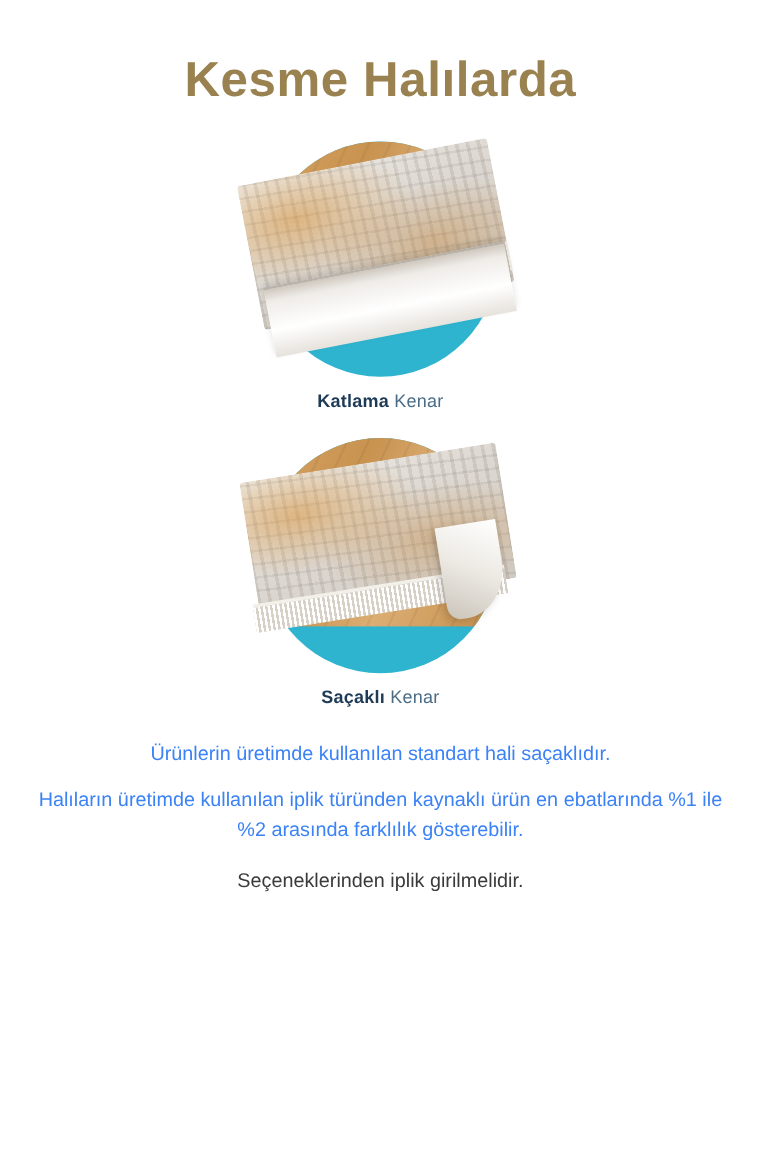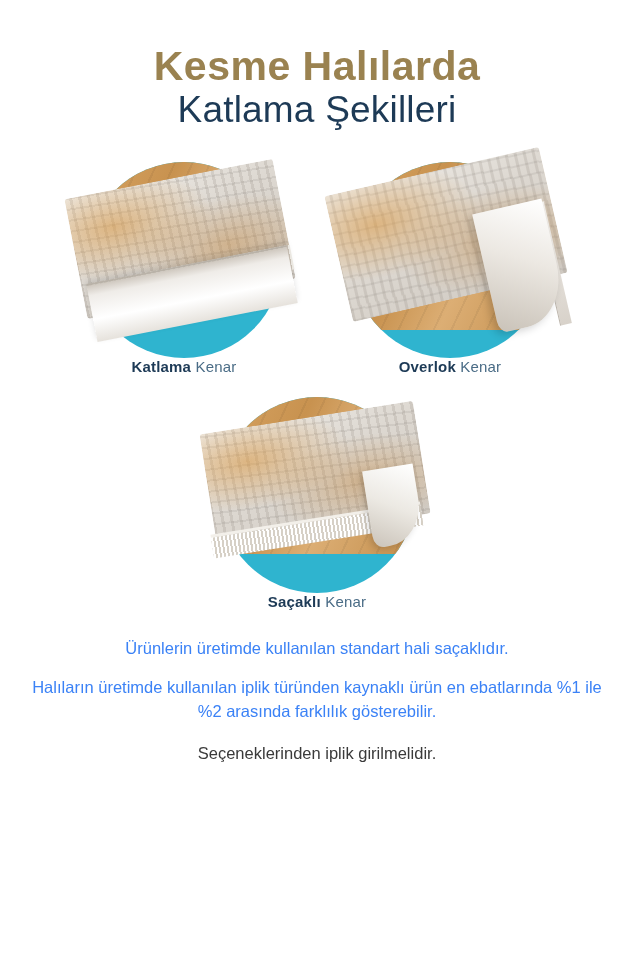--- a/index.html
+++ b/index.html
@@ -160,20 +160,21 @@
     position: absolute;
     right: -2%; top: 36%;
     width: 26%; height: 40%;
     transform: rotate(-9deg);
     border-radius: 0 0 70% 20% / 0 0 55% 16%;
     background: linear-gradient(210deg,#ffffff 0%, #ece9e3 50%, #cac3b9 100%);
     box-shadow: -3px 2px 7px rgba(0,0,0,0.16);
   }
 
   .figure-caption {
+    margin-top: 12px;
     font-size: 15px;
     color: #2b4a66;
     letter-spacing: 0.2px;
   }
   .figure-caption b {
     color: #1d3a56;
     font-weight: bold;
   }
   .figure-caption span.light {
     color: #4a6c86;
@@ -207,54 +208,40 @@
     line-height: 1.62;
   }
 </style>
 </head>
 <body>
 
 <div class="page">
 
   <div class="title-block">
     <div class="title-line1">Kesme Halılarda</div>
-    <div class="title-line2">Katlama Şekilleri</div>
   </div>
 
   <div class="figures">
 
     <div class="figure-row">
 
       <div class="figure f1">
         <div class="figure-art">
           <div class="disc">
             <div class="wood short"></div>
           </div>
           <div class="rug rug-main"></div>
           <div class="backing"></div>
           <div class="fold"></div>
         </div>
         <div class="figure-caption">
           <b>Katlama</b><span class="light"> Kenar</span>
         </div>
       </div>
 
-      <div class="figure f2">
-        <div class="figure-art">
-          <div class="disc">
-            <div class="wood tall"></div>
-          </div>
-          <div class="rug rug-main"></div>
-          <div class="overlock-band"></div>
-          <div class="curl"></div>
-        </div>
-        <div class="figure-caption">
-          <b>Overlok</b><span class="light"> Kenar</span>
-        </div>
-      </div>
 
     </div>
 
     <div class="figure-row single">
 
       <div class="figure f3">
         <div class="figure-art">
           <div class="disc">
             <div class="wood mid"></div>
           </div>

